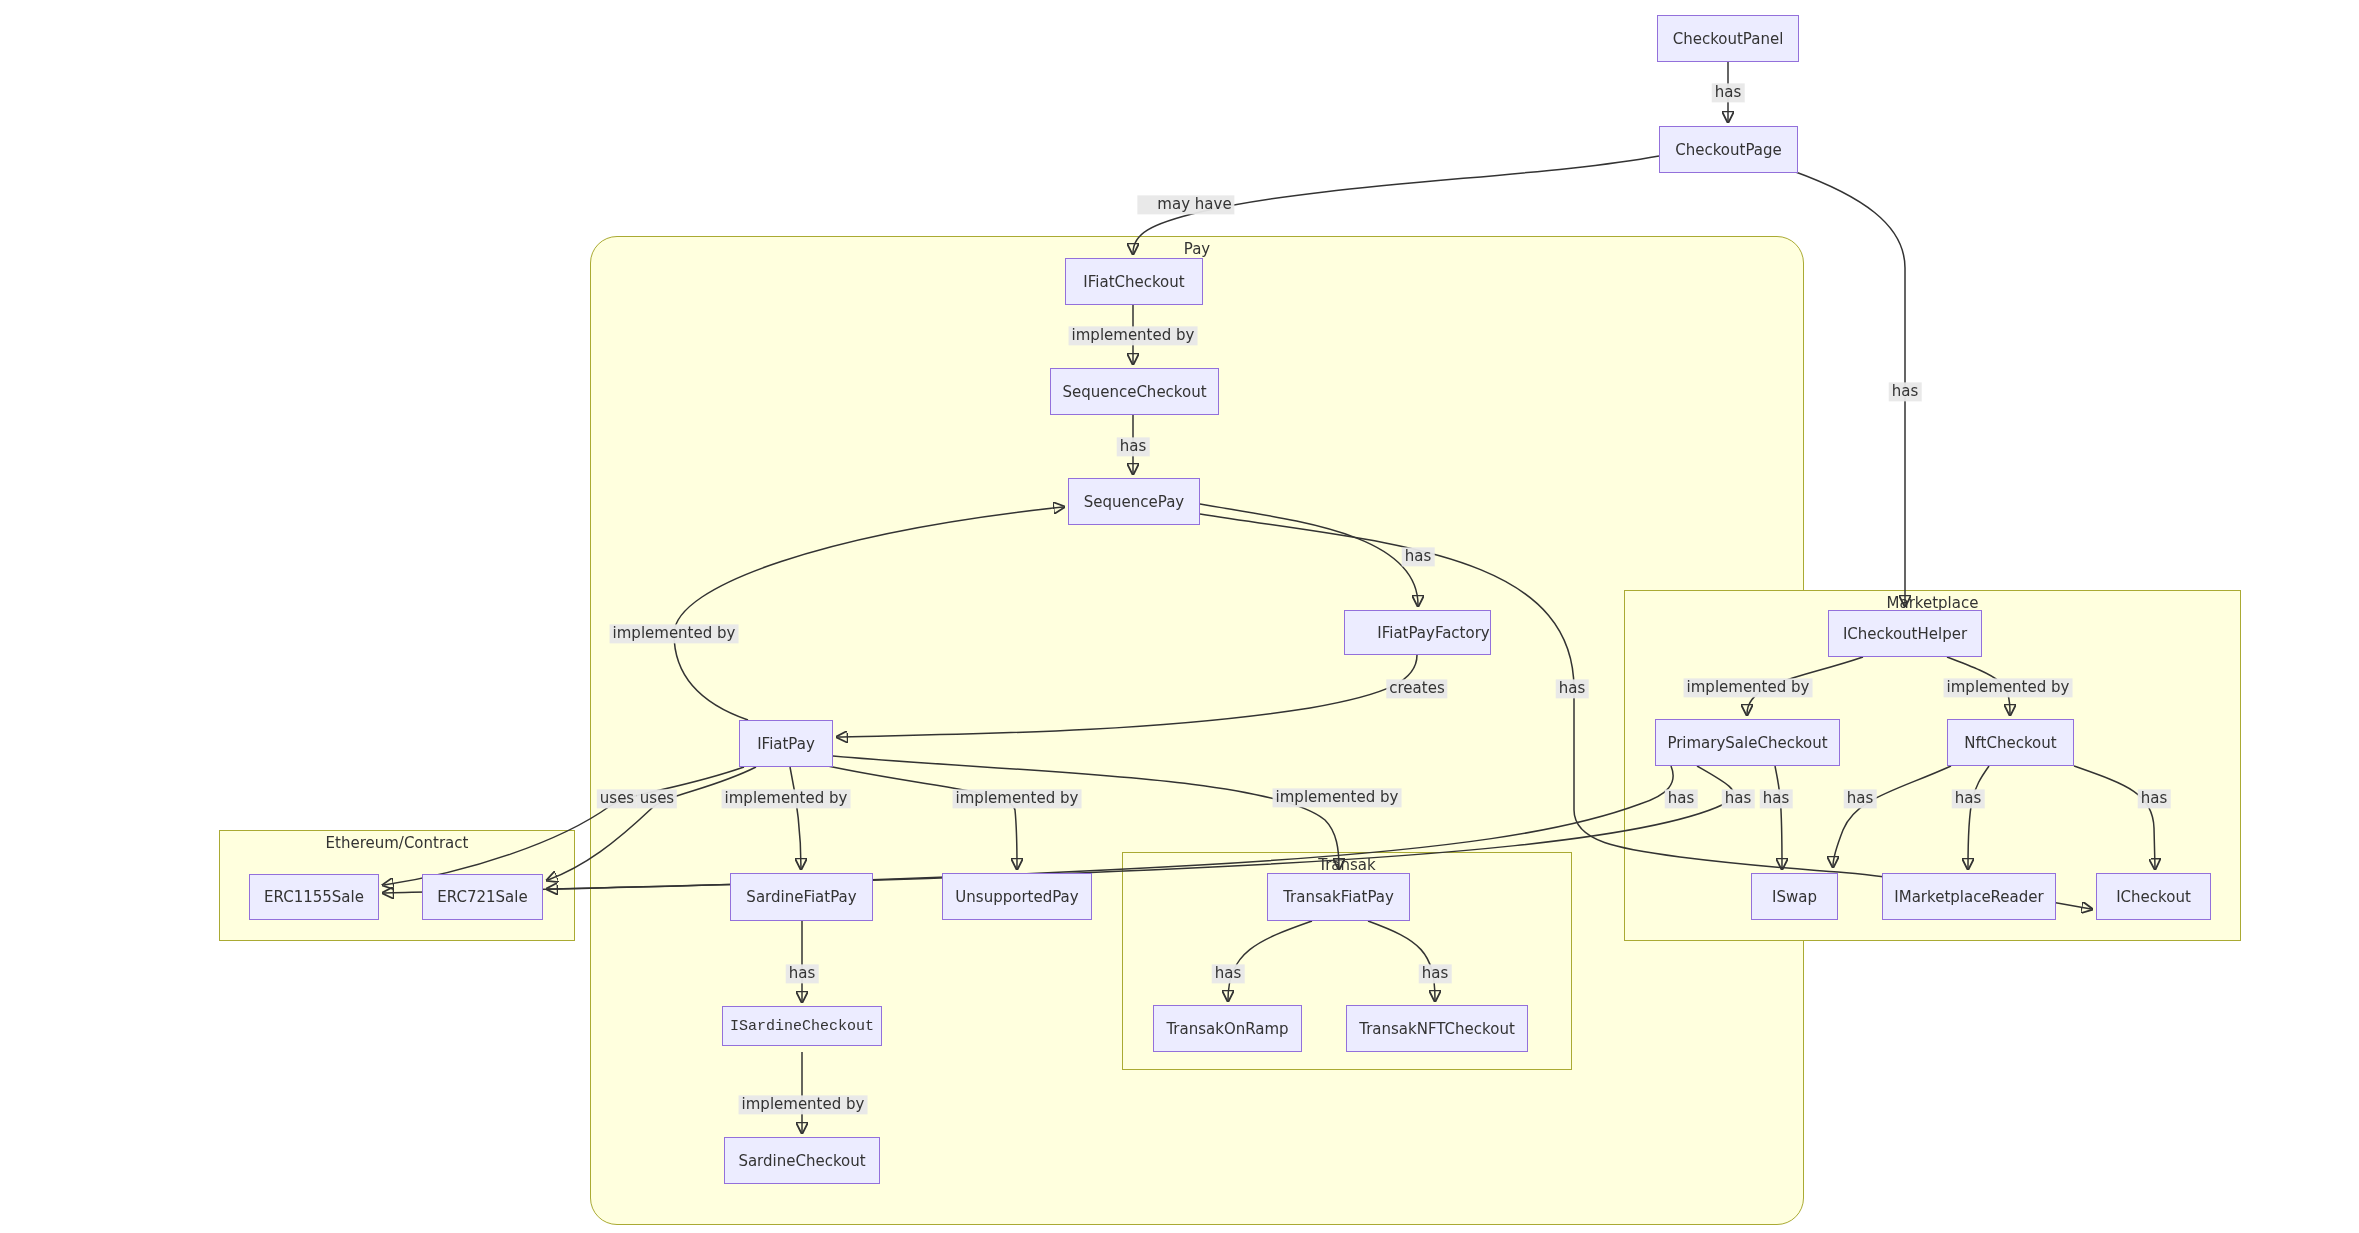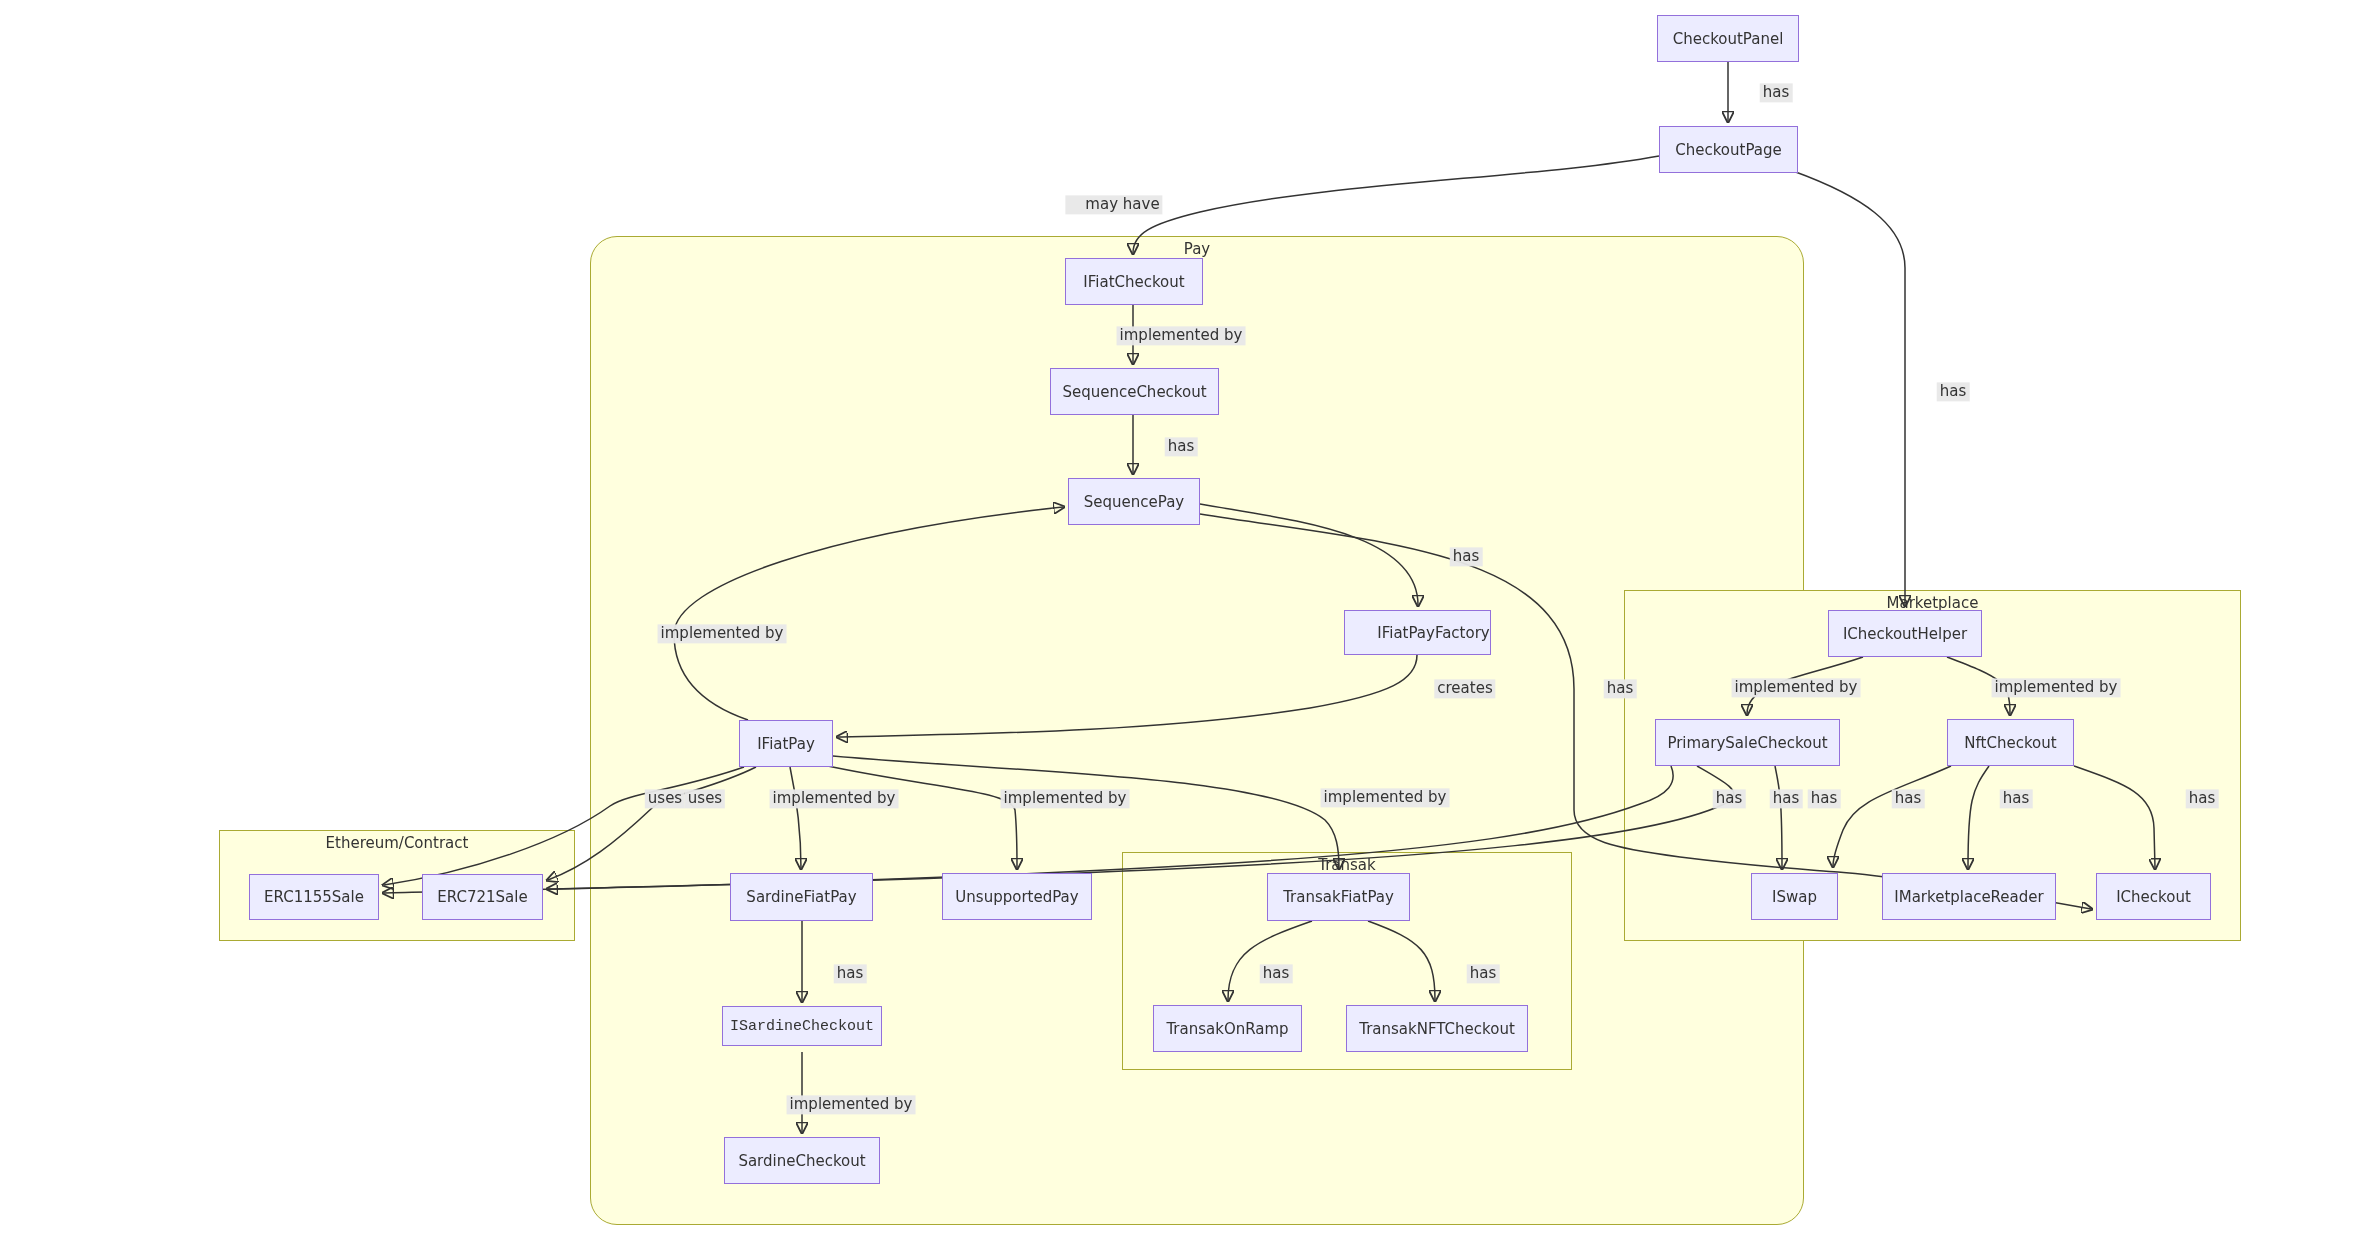--- a/index.html
+++ b/index.html
@@ -12,21 +12,21 @@
     --text-color:#333333;
   }
   html,body{margin:0;padding:0;background:#ffffff;}
   body{font-family:"DejaVu Sans","Liberation Sans",sans-serif;}
   .canvas{position:relative;width:2359px;height:1233px;background:#ffffff;overflow:hidden;}
   .cluster{position:absolute;background:var(--cluster-fill);border:1px solid var(--cluster-border);box-sizing:border-box;}
   .cluster-label{position:absolute;top:3px;left:0;width:100%;text-align:center;font-size:15px;color:var(--text-color);}
   svg.edges{position:absolute;left:0;top:0;pointer-events:none;}
   svg.edges path{fill:none;stroke:var(--edge-color);stroke-width:1.5px;}
   .edge-label{position:absolute;transform:translate(-50%,-50%);background:var(--label-bg);color:var(--text-color);
-              font-size:15px;line-height:1.15;padding:1px 3px;white-space:nowrap;margin-left:48px;}
+              font-size:15px;line-height:1.15;padding:1px 3px;white-space:nowrap;}
   .node{position:absolute;background:var(--node-fill);border:1.3px solid var(--node-border);box-sizing:border-box;
         display:flex;align-items:center;justify-content:center;font-size:15px;color:var(--text-color);white-space:nowrap;}
 </style>
 </head>
 <body>
 
 <div class="canvas">
 
   <div class="cluster" style="left:590px;top:236px;width:1214px;height:989px;border-radius:27px;">
     <div class="cluster-label">Pay</div>
@@ -69,21 +69,21 @@
     <path d="M1947,657 C2002,678 2010,682 2010,714" marker-end="url(#arrow)"></path>
     <path d="M1671,766 C1678,783 1668,795 1640,804 C1570,830 1460,850 1200,865 C900,882 600,888 384,893" marker-end="url(#arrow)"></path>
     <path d="M1697,766 C1725,782 1742,791 1730,801 C1660,840 1420,858 1150,870 C900,881 700,885 548,889" marker-end="url(#arrow)"></path>
     <path d="M1775,766 C1780,790 1782,800 1782,868" marker-end="url(#arrow)"></path>
     <path d="M1951,766 C1898,790 1856,798 1843,830 C1836,848 1833,858 1833,866" marker-end="url(#arrow)"></path>
     <path d="M1989,766 C1972,790 1968,800 1968,868" marker-end="url(#arrow)"></path>
     <path d="M2074,766 C2125,784 2153,793 2154,828 L2155,868" marker-end="url(#arrow)"></path>
   </svg>
 
   <div class="edge-label" style="left:1728px;top:93px;">has</div>
-  <div class="edge-label" style="left:1066px;top:205px;padding-left:20px;">may have</div>
+  <div class="edge-label" style="left:1186px;top:205px;padding-left:20px;">may have</div>
   <div class="edge-label" style="left:1905px;top:392px;">has</div>
   <div class="edge-label" style="left:1133px;top:336px;">implemented by</div>
   <div class="edge-label" style="left:1133px;top:447px;">has</div>
   <div class="edge-label" style="left:1418px;top:557px;">has</div>
   <div class="edge-label" style="left:1572px;top:689px;">has</div>
   <div class="edge-label" style="left:1417px;top:689px;">creates</div>
   <div class="edge-label" style="left:674px;top:634px;">implemented by</div>
   <div class="edge-label" style="left:786px;top:799px;">implemented by</div>
   <div class="edge-label" style="left:1017px;top:799px;">implemented by</div>
   <div class="edge-label" style="left:1337px;top:798px;">implemented by</div>

